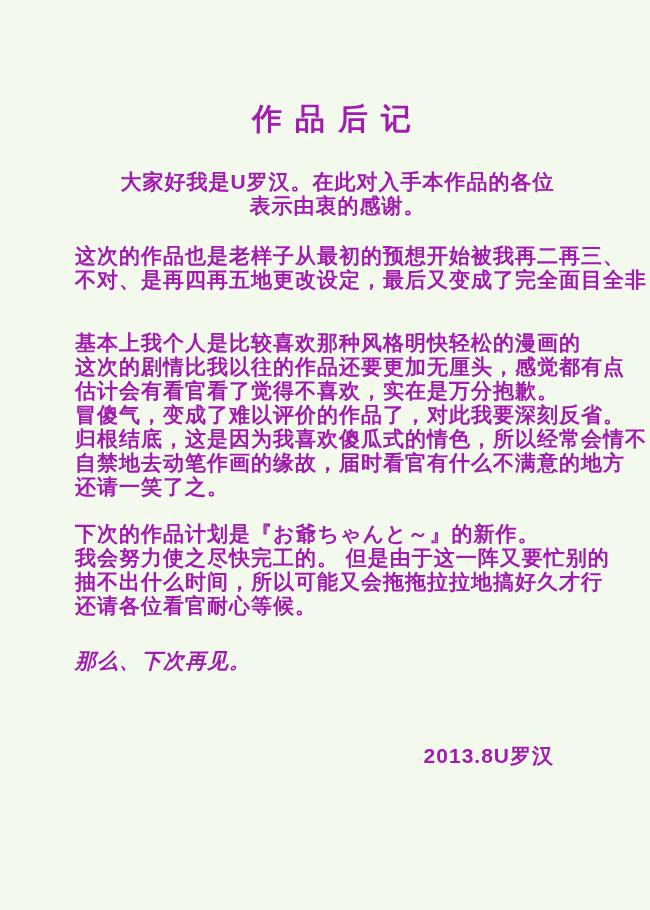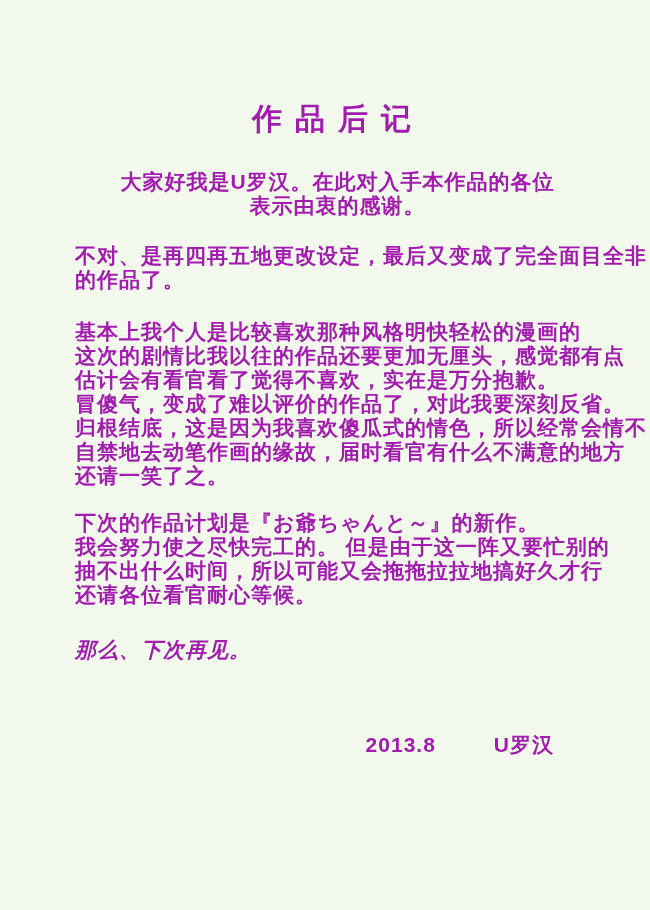--- a/index.html
+++ b/index.html
@@ -31,32 +31,31 @@
     padding-left: 75px;
     padding-right: 50px;
     font-size: 21px;
     line-height: 24px;
   }
   .para {
     margin: 0;
   }
   .para-1 { margin-top: 32px; text-align: center; }
   .para-2 { margin-top: 26px; }
-  .para-3 { margin-top: 28px; }
+  .para-3 { margin-top: 39px; }
   .para-4 { margin-top: 23px; }
   .closing { margin-top: 31px; font-style: italic; }
   .line {
     white-space: pre;
     letter-spacing: 1px;
   }
   .signature {
     display: flex;
     justify-content: flex-end;
     align-items: baseline;
-    gap: 58px;
     padding-right: 96px;
     margin-top: 71px;
     font-size: 21px;
     line-height: 24px;
     letter-spacing: 1px;
   }
 </style>
 </head>
 <body>
 
@@ -65,22 +64,22 @@
   <h1 class="title">作品后记</h1>
 
   <div class="body-text">
 
     <div class="para para-1">
       <div class="line">大家好我是U罗汉。在此对入手本作品的各位</div>
       <div class="line">表示由衷的感谢。</div>
     </div>
 
     <div class="para para-2">
+      <div class="line">这次的作品也是老样子从最初的预想开始被我再二再三、</div>
       <div class="line">不对、是再四再五地更改设定，最后又变成了完全面目全非</div>
-      <div class="line">的作品了。</div>
     </div>
 
     <div class="para para-3">
       <div class="line">基本上我个人是比较喜欢那种风格明快轻松的漫画的</div>
       <div class="line">这次的剧情比我以往的作品还要更加无厘头，感觉都有点</div>
       <div class="line">估计会有看官看了觉得不喜欢，实在是万分抱歉。</div>
       <div class="line">冒傻气，变成了难以评价的作品了，对此我要深刻反省。</div>
       <div class="line">归根结底，这是因为我喜欢傻瓜式的情色，所以经常会情不</div>
       <div class="line">自禁地去动笔作画的缘故，届时看官有什么不满意的地方</div>
       <div class="line">还请一笑了之。</div>

